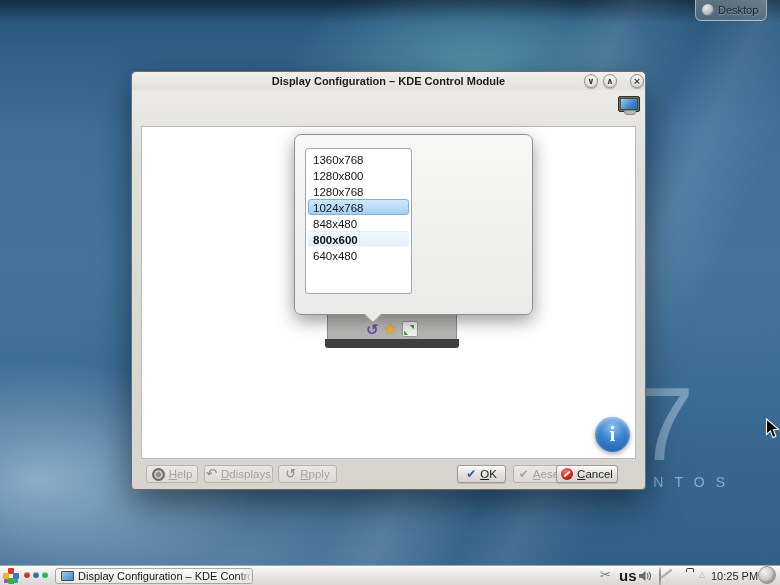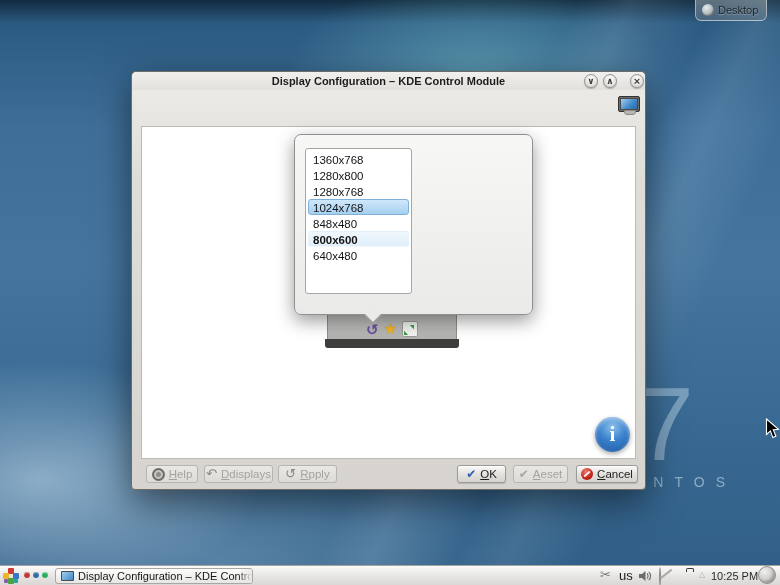--- a/index.html
+++ b/index.html
@@ -110,21 +110,21 @@
   .task-btn{left:55px;top:2px;width:198px;height:16px;border:1px solid #a9a7a3;border-radius:3px;
     background:linear-gradient(180deg,#fdfdfc,#e8e7e5);display:flex;align-items:center;gap:4px;
     padding:0 5px;overflow:hidden;position:absolute;box-sizing:border-box;}
   .task-btn::after{content:"";position:absolute;right:0;top:0;bottom:0;width:14px;
     background:linear-gradient(90deg,rgba(235,234,232,0),#eae9e7);}
   .task-label{font-size:11px;color:#161616;white-space:nowrap;}
   .task-mon{width:13px;height:10px;flex:0 0 auto;border-radius:1px;background:#4a4a48;position:relative;}
   .task-mon::after{content:"";position:absolute;left:1px;top:1px;right:1px;bottom:1px;
     background:linear-gradient(135deg,#9fd0f0,#3f87c8);}
   .tray-glyph{font-size:13px;line-height:16px;color:#7b7977;}
-  .kbd-layout{font-size:13px;font-weight:normal;color:#1b1b1b;line-height:18px;text-align:right;}
+  .kbd-layout{font-size:15px;font-weight:bold;color:#1b1b1b;line-height:18px;text-align:right;}
   .globe-icon{width:13px;height:13px;border-radius:50%;border:1.5px solid #908e8c;position:relative;top:2px;}
   .globe-icon::before{content:"";position:absolute;left:0;right:0;top:4.5px;height:1.5px;background:#908e8c;}
   .globe-icon::after{content:"";position:absolute;left:-1px;top:5px;width:14px;height:1.5px;
     background:#aba9a7;transform:rotate(-38deg);}
   .briefcase{width:12px;height:9px;background:linear-gradient(180deg,#4a4a48,#232321);
     border-radius:2px;position:relative;top:5px;}
   .briefcase::before{content:"";position:absolute;left:3px;top:-3px;width:6px;height:3px;
     border:1.5px solid #373735;border-bottom:none;border-radius:2px 2px 0 0;}
   .tray-expand{font-size:8px;color:#b5b3b1;line-height:18px;}
   .clock{font-size:11px;color:#2a2a2a;line-height:20px;}
@@ -206,21 +206,21 @@
       <span><span class="accel">R</span><span>pply</span></span>
     </div>
     <div class="abs btn" style="left:325px;top:393px;width:49px;">
       <span class="glyph-check-ok">✔</span>
       <span><span class="accel">O</span><span>K</span></span>
     </div>
     <div class="abs btn disabled" style="left:381px;top:393px;width:55px;">
       <span class="glyph-check-disabled">✔</span>
       <span><span class="accel">A</span><span>eset</span></span>
     </div>
-    <div class="abs btn" style="left:444px;top:393px;width:62px;">
+    <div class="abs btn" style="left:424px;top:393px;width:62px;">
       <span class="no-icon"></span>
       <span><span class="accel">C</span><span>ancel</span></span>
     </div>
   </div>
 
   <svg class="abs cursor" width="15" height="22" viewBox="0 0 15 22">
     <path d="M1.5 1 L1.5 16.5 L5.4 12.9 L7.9 19.6 L10.9 18.2 L8.3 11.8 L13.5 11.4 Z" fill="#000000" stroke="#ffffff" stroke-width="1.1"></path>
   </svg>
 
   <div class="abs taskbar">

